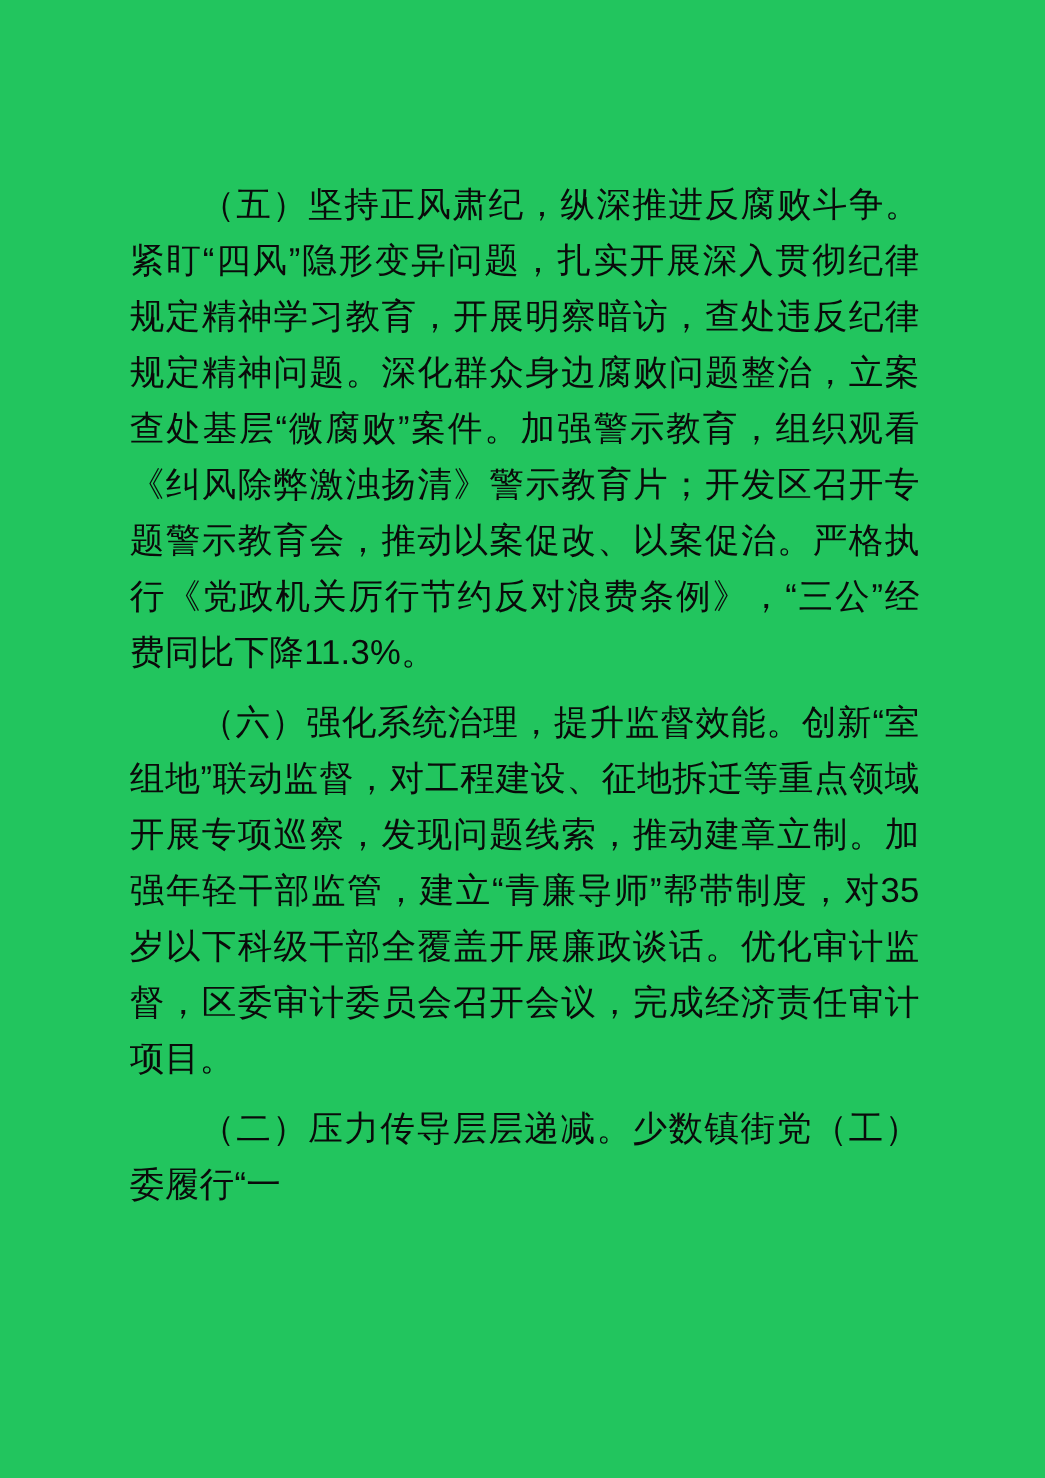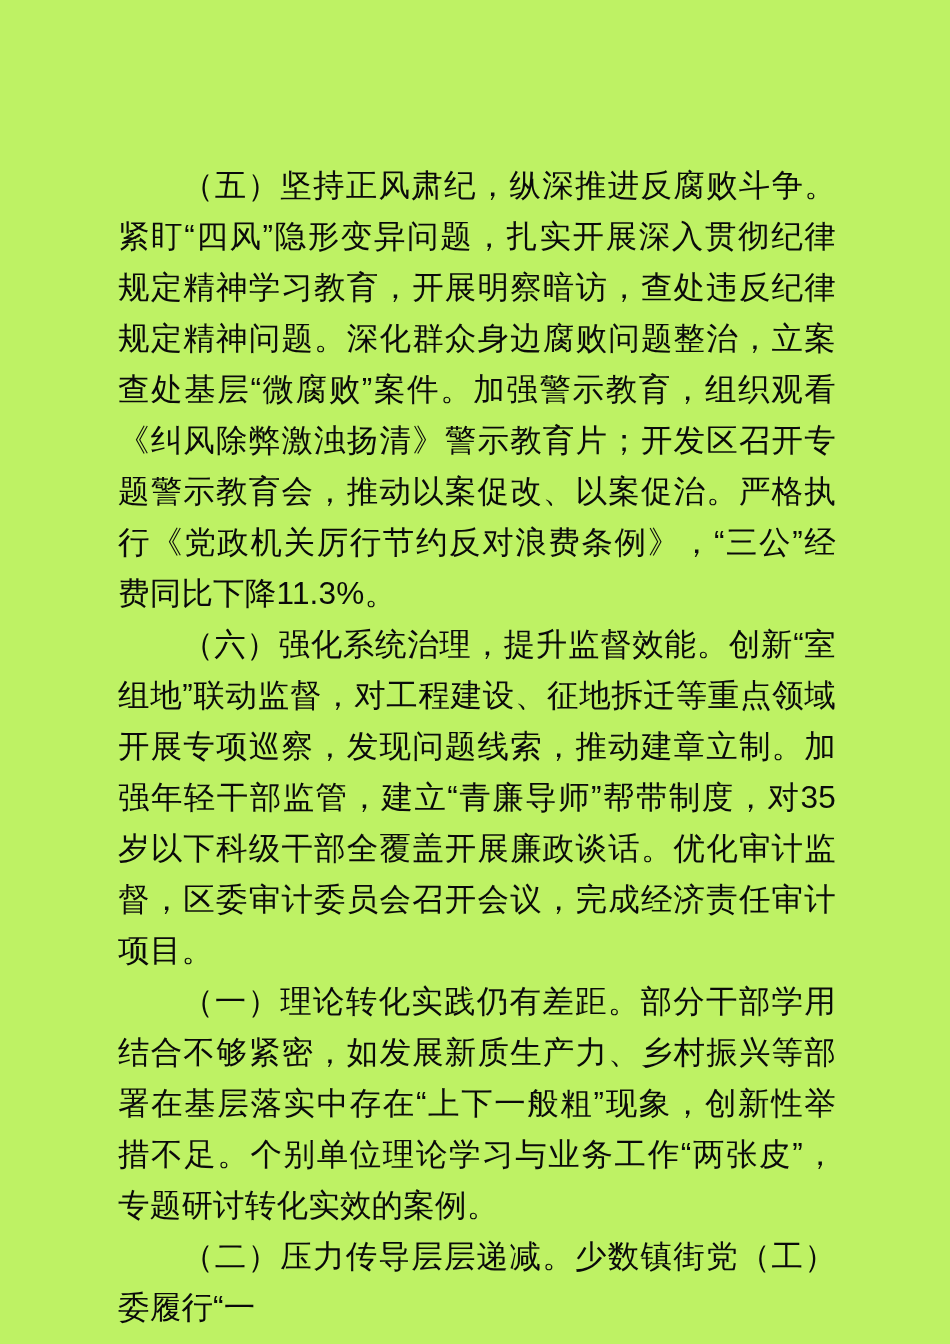--- a/index.html
+++ b/index.html
@@ -14,21 +14,21 @@
     overflow: hidden;
     font-family: "Liberation Sans", "DejaVu Sans", sans-serif;
     color: #000000;
     -webkit-font-smoothing: antialiased;
   }
 
   .page {
     position: relative;
     width: 950px;
     height: 1344px;
-    background: #bef264;
+    background: #22c55e;
     box-sizing: border-box;
   }
 
   .text-column {
     position: absolute;
     left: 118px;
     top: 160px;
     width: 718px;
   }
 
@@ -48,34 +48,33 @@
   .para.indent {
     text-indent: 64px;
   }
 
   .para.heading {
     text-indent: 64px;
   }
 
   
   .para + .para {
-    margin-top: 0;
+    margin-top: 12px;
   }
 </style>
 </head>
 <body>
 
 <div class="page">
 
   <div class="text-column">
 
     <p class="para indent">（五）坚持正风肃纪，纵深推进反腐败斗争。紧盯“四风”隐形变异问题，扎实开展深入贯彻纪律规定精神学习教育，开展明察暗访，查处违反纪律规定精神问题。深化群众身边腐败问题整治，立案查处基层“微腐败”案件。加强警示教育，组织观看《纠风除弊激浊扬清》警示教育片；开发区召开专题警示教育会，推动以案促改、以案促治。严格执行《党政机关厉行节约反对浪费条例》，“三公”经费同比下降11.3%。</p>
 
     <p class="para indent">（六）强化系统治理，提升监督效能。创新“室组地”联动监督，对工程建设、征地拆迁等重点领域开展专项巡察，发现问题线索，推动建章立制。加强年轻干部监管，建立“青廉导师”帮带制度，对35岁以下科级干部全覆盖开展廉政谈话。优化审计监督，区委审计委员会召开会议，完成经济责任审计项目。</p>
 
 
-    <p class="para indent">（一）理论转化实践仍有差距。部分干部学用结合不够紧密，如发展新质生产力、乡村振兴等部署在基层落实中存在“上下一般粗”现象，创新性举措不足。个别单位理论学习与业务工作“两张皮”，专题研讨转化实效的案例。</p>
 
     <p class="para indent">（二）压力传导层层递减。少数镇街党（工）委履行“一</p>
 
   </div>
 
 </div>
 
 </body></html>

